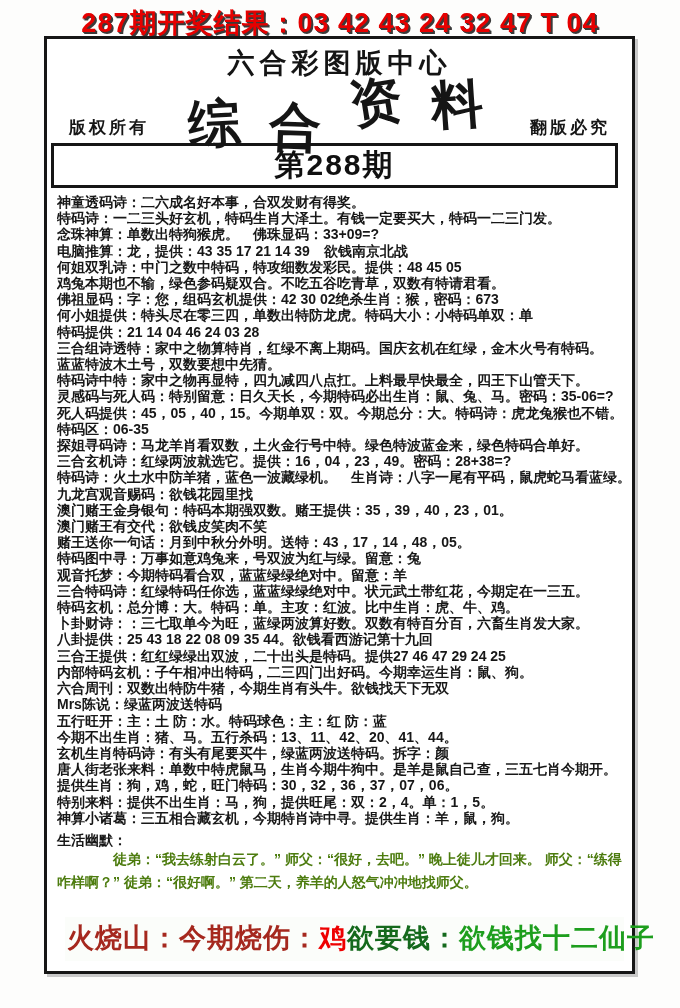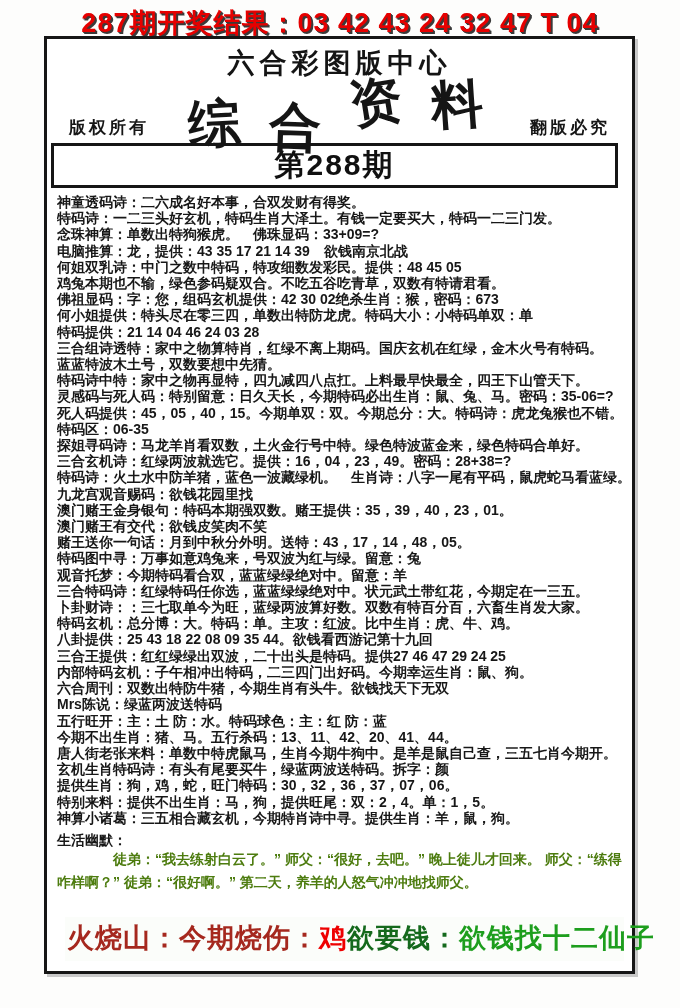--- a/index.html
+++ b/index.html
@@ -144,31 +144,31 @@
         <div class="line">探姐寻码诗：马龙羊肖看双数，土火金行号中特。绿色特波蓝金来，绿色特码合单好。</div>
         <div class="line">三合玄机诗：红绿两波就选它。提供：16，04，23，49。密码：28+38=?</div>
         <div class="line">特码诗：火土水中防羊猪，蓝色一波藏绿机。　生肖诗：八字一尾有平码，鼠虎蛇马看蓝绿。</div>
         <div class="line">九龙宫观音赐码：欲钱花园里找</div>
         <div class="line">澳门赌王金身银句：特码本期强双数。赌王提供：35，39，40，23，01。</div>
         <div class="line">澳门赌王有交代：欲钱皮笑肉不笑</div>
         <div class="line">赌王送你一句话：月到中秋分外明。送特：43，17，14，48，05。</div>
         <div class="line">特码图中寻：万事如意鸡兔来，号双波为红与绿。留意：兔</div>
         <div class="line">观音托梦：今期特码看合双，蓝蓝绿绿绝对中。留意：羊</div>
         <div class="line">三合特码诗：红绿特码任你选，蓝蓝绿绿绝对中。状元武土带红花，今期定在一三五。</div>
+        <div class="line">特码玄机：总分博：大。特码：单。主攻：红波。比中生肖：虎、牛、鸡。</div>
         <div class="line">卜卦财诗：：三七取单今为旺，蓝绿两波算好数。双数有特百分百，六畜生肖发大家。</div>
-        <div class="line">特码玄机：总分博：大。特码：单。主攻：红波。比中生肖：虎、牛、鸡。</div>
         <div class="line">八卦提供：25 43 18 22 08 09 35 44。欲钱看西游记第十九回</div>
         <div class="line">三合王提供：红红绿绿出双波，二十出头是特码。提供27 46 47 29 24 25</div>
         <div class="line">内部特码玄机：子午相冲出特码，二三四门出好码。今期幸运生肖：鼠、狗。</div>
         <div class="line">六合周刊：双数出特防牛猪，今期生肖有头牛。欲钱找天下无双</div>
         <div class="line">Mrs陈说：绿蓝两波送特码</div>
         <div class="line">五行旺开：主：土 防：水。特码球色：主：红 防：蓝</div>
         <div class="line">今期不出生肖：猪、马。五行杀码：13、11、42、20、41、44。</div>
+        <div class="line">玄机生肖特码诗：有头有尾要买牛，绿蓝两波送特码。拆字：颜</div>
         <div class="line">唐人街老张来料：单数中特虎鼠马，生肖今期牛狗中。是羊是鼠自己查，三五七肖今期开。</div>
-        <div class="line">玄机生肖特码诗：有头有尾要买牛，绿蓝两波送特码。拆字：颜</div>
         <div class="line">提供生肖：狗，鸡，蛇，旺门特码：30，32，36，37，07，06。</div>
         <div class="line">特别来料：提供不出生肖：马，狗，提供旺尾：双：2，4。单：1，5。</div>
         <div class="line">神算小诸葛：三五相合藏玄机，今期特肖诗中寻。提供生肖：羊，鼠，狗。</div>
       </div>
 
     <div class="lines">
       <div class="humor-label">生活幽默：</div>
       <div class="humor-text">徒弟：“我去练射白云了。” 师父：“很好，去吧。”  晚上徒儿才回来。 师父：“练得咋样啊？”  徒弟：“很好啊。”  第二天，养羊的人怒气冲冲地找师父。</div>
     </div>
 

